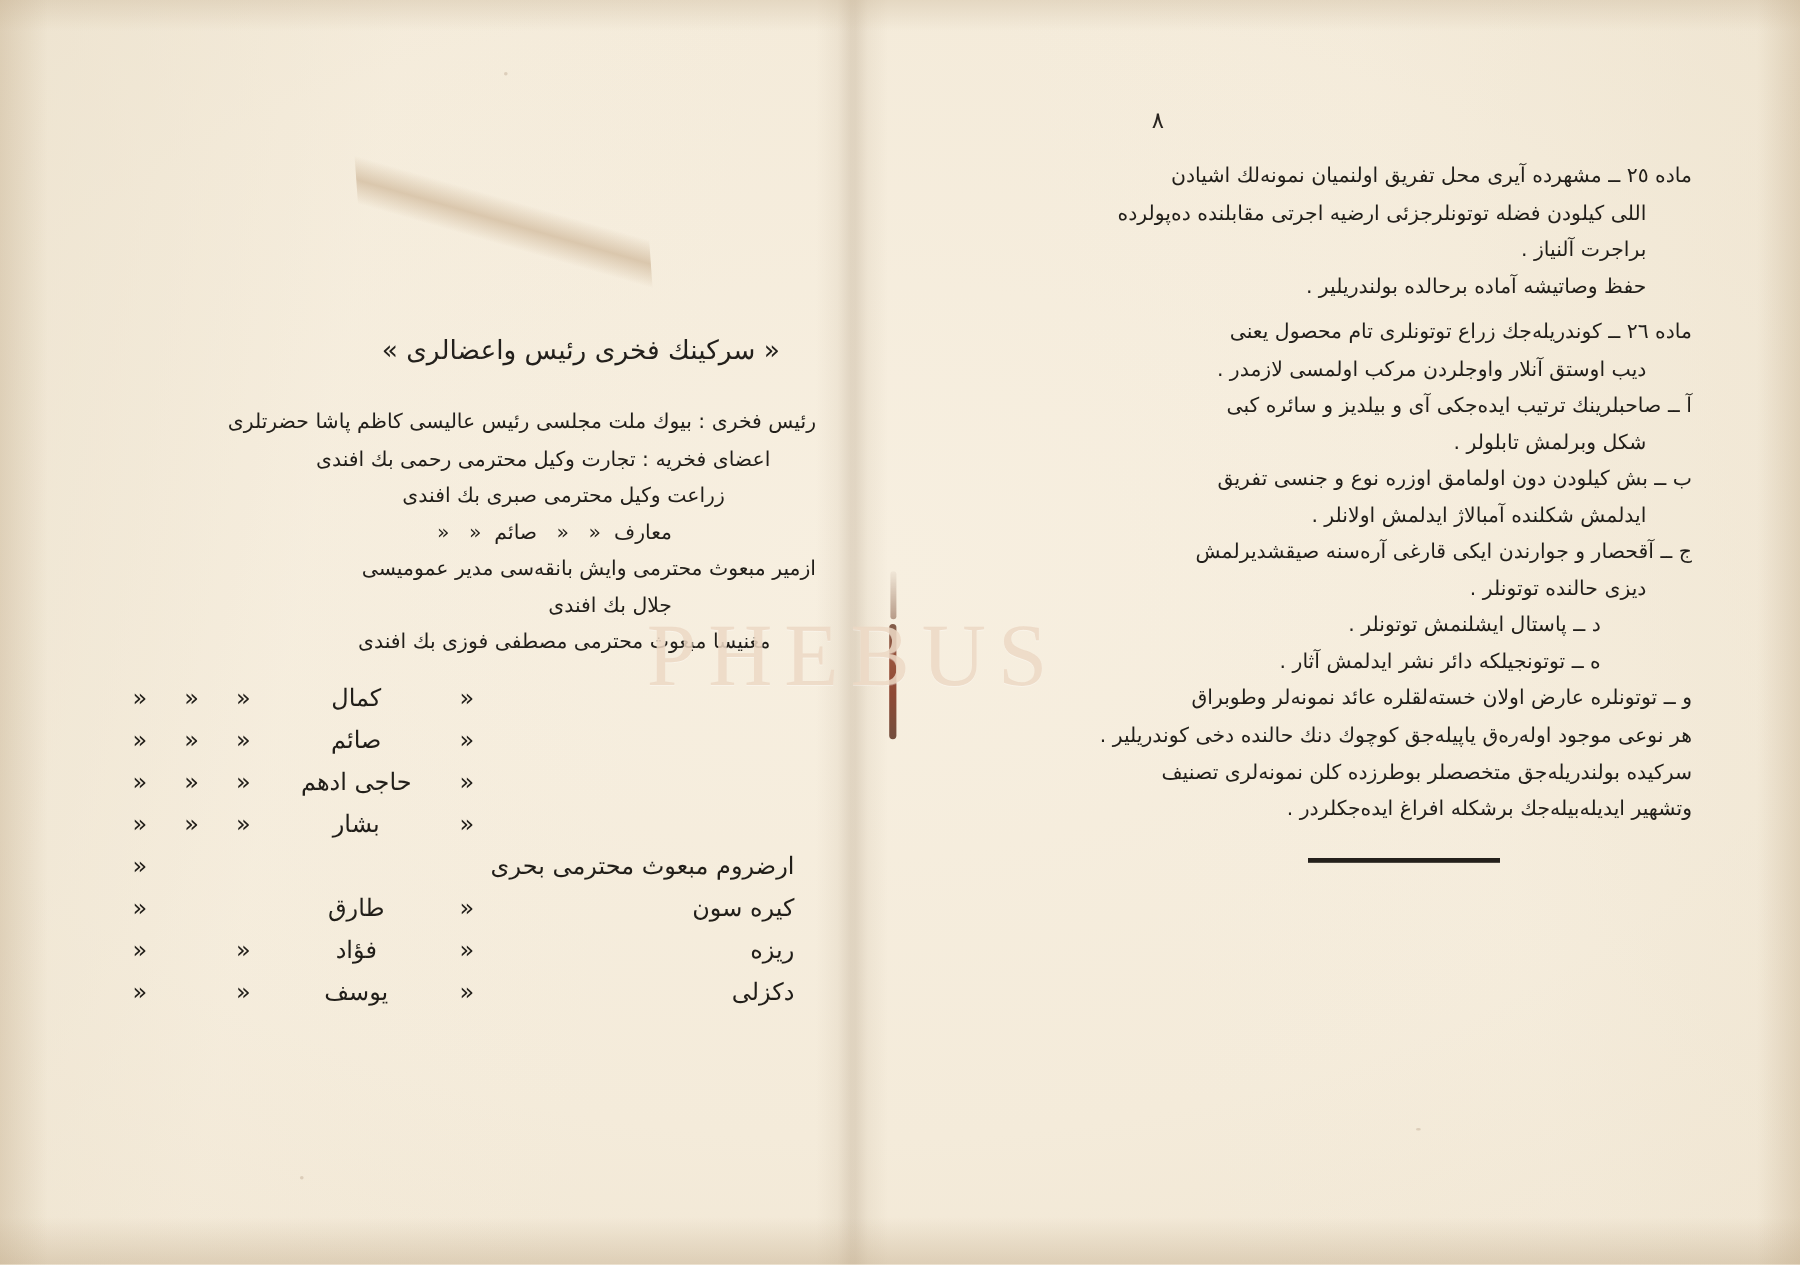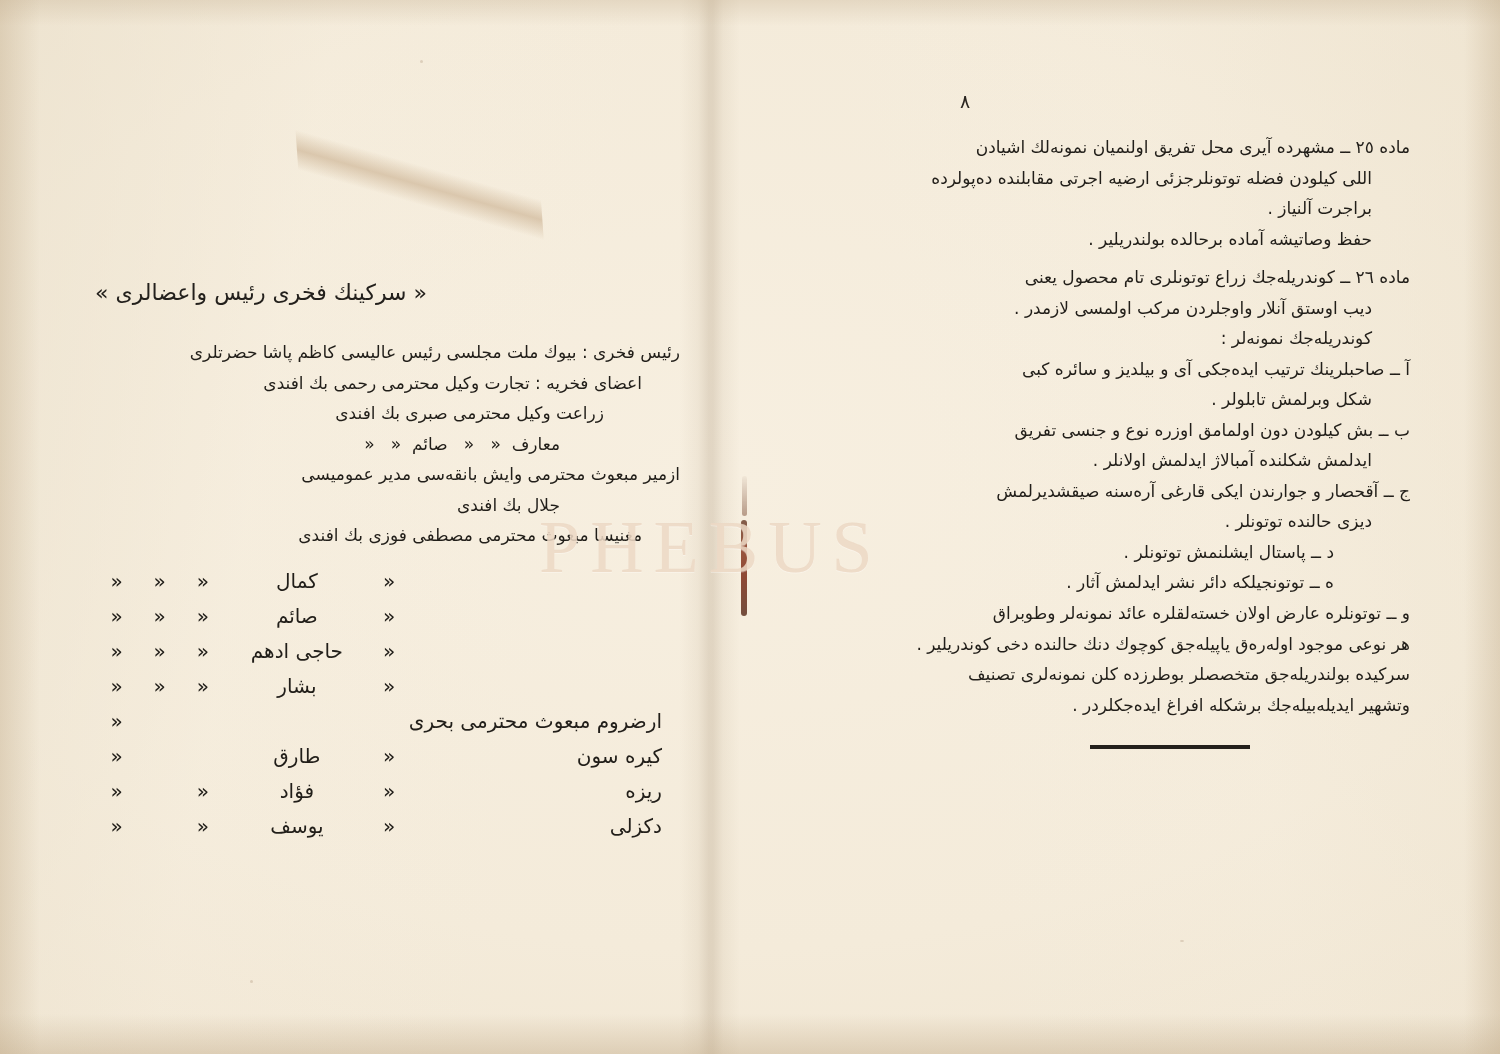--- a/index.html
+++ b/index.html
@@ -138,21 +138,21 @@
     line-height: 1.62;
     margin: 0 0 3px 0;
     white-space: pre-wrap;
     color: #211e19;
   }
   .indent-1 { padding-right: 38px; }
   .indent-2 { padding-right: 76px; }
   .indent-3 { padding-right: 120px; }
   .heading {
     font-size: 22px;
-    text-align: left;
+    text-align: right;
     margin: 0 0 34px 0;
     padding-right: 30px;
     letter-spacing: 0.5px;
   }
   .small-gap { height: 8px; }
 
   
   .roster {
     margin-top: 14px;
     width: 100%;
@@ -297,21 +297,20 @@
 
     <div class="body-line">ماده ٢٥ ــ مشهرده آيرى محل تفريق اولنميان نمونەلك اشيادن</div>
     <div class="body-line indent-1">اللى كيلودن فضله توتونلرجزئى ارضيه اجرتى مقابلنده دەپولرده</div>
     <div class="body-line indent-1">براجرت آلنياز .</div>
     <div class="body-line indent-1">حفظ وصاتيشه آماده برحالده بولندريلير .</div>
 
     <div class="small-gap"></div>
 
     <div class="body-line">ماده ٢٦ ــ كوندريلەجك زراع توتونلرى تام محصول يعنى</div>
     <div class="body-line indent-1">ديب اوستق آنلار واوجلردن مركب اولمسى لازمدر .</div>
-    <div class="body-line indent-1">كوندريلەجك نمونەلر :</div>
 
     <div class="body-line">آ ــ صاحبلرينك ترتيب ايدەجكى آى و بيلديز و سائره كبى</div>
     <div class="body-line indent-1">شكل وبرلمش تابلولر .</div>
     <div class="body-line">ب ــ بش كيلودن دون اولمامق اوزره نوع و جنسى تفريق</div>
     <div class="body-line indent-1">ايدلمش شكلنده آمبالاژ ايدلمش اولانلر .</div>
     <div class="body-line">ج ــ آقحصار و جوارندن ايكى قارغى آرەسنه صيقشديرلمش</div>
     <div class="body-line indent-1">ديزى حالنده توتونلر .</div>
     <div class="body-line indent-2">د ــ پاستال ايشلنمش توتونلر .</div>
     <div class="body-line indent-2">ه ــ توتونجيلكه دائر نشر ايدلمش آثار .</div>
     <div class="body-line">و ــ توتونلرە عارض اولان خستەلقلرە عائد نمونەلر وطوبراق</div>

